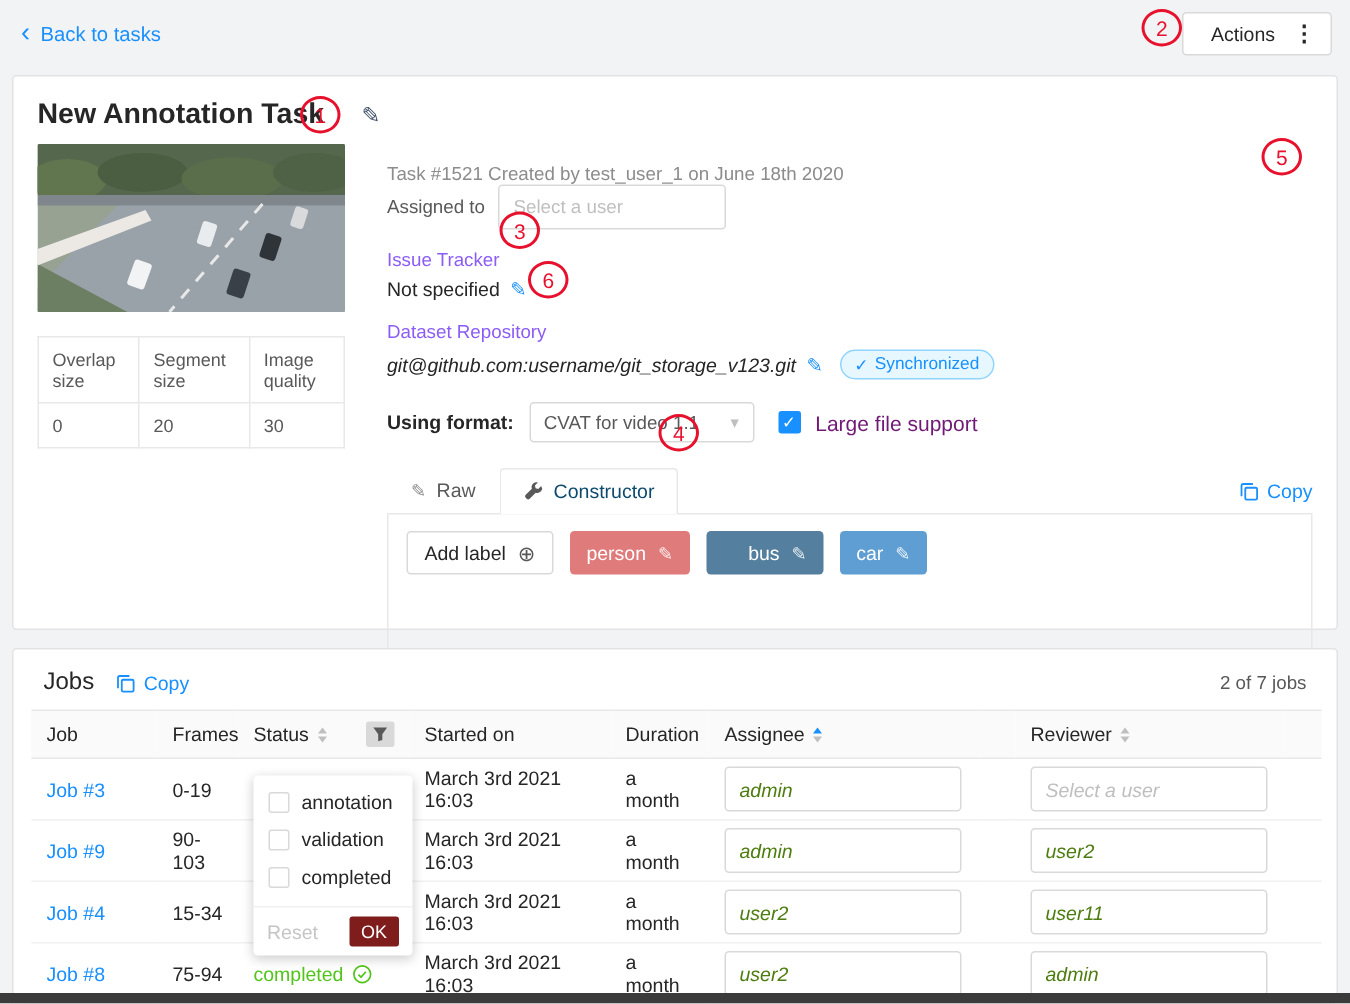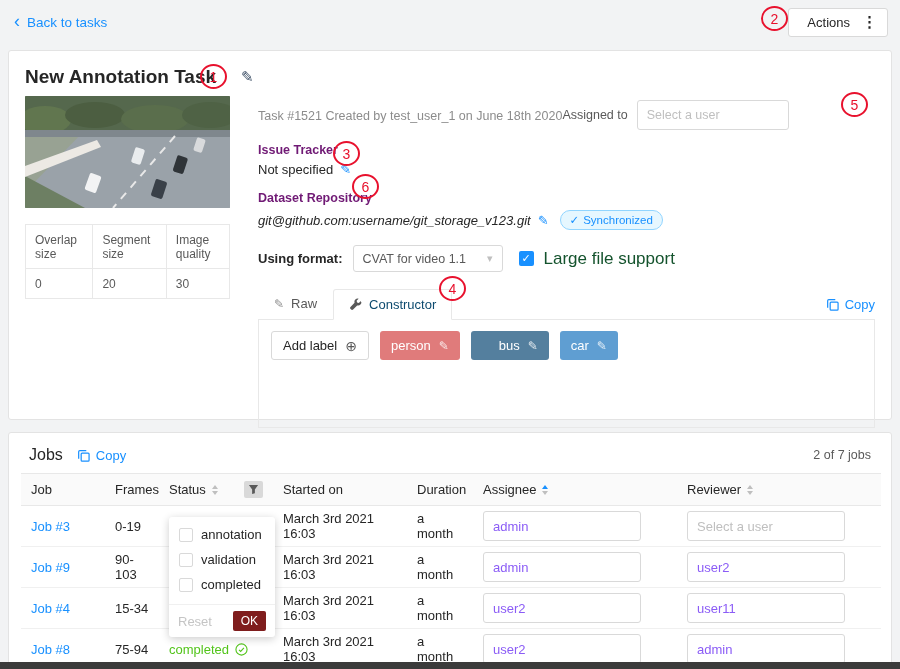--- a/index.html
+++ b/index.html
@@ -30,44 +30,44 @@
   .edit-icon-dark { color:#3d4f66; font-size:15px; cursor:pointer; }
   .task-body { display:flex; padding:0 16px; gap:28px; }
   .left-col { width:205px; flex:none; }
   .thumb { width:205px; height:112px; display:block; border-radius:1px; }
   .params-table { margin-top:16px; border-collapse:collapse; width:100%; font-size:12px; color:#595959; }
   .params-table th, .params-table td { border:1px solid #e8e8e8; padding:6px 9px; text-align:left; font-weight:400; }
   .params-table th { height:44px; vertical-align:middle; }
   .params-table td { height:30px; }
 
   .right-col { flex:1; padding-top:4px; }
-  .meta-row { display:flex; align-items:flex-start; padding-right:26px; }
+  .meta-row { display:flex; align-items:flex-start; padding-right:26px;flex-direction:column; }
   .meta-text { font-size:12.5px; color:#8c8c8c; padding-top:9px; }
   .assigned { display:flex; align-items:center; gap:9px; }
   .assigned-label { font-size:12.5px; color:#595959; }
   .assigned input { width:152px; height:30px; border:1px solid #d9d9d9; border-radius:3px; padding:0 9px; font-size:12.5px; color:#262626; outline:none; }
   input::placeholder { color:#bfbfbf; }
 
-  .section-title { font-size:12.5px; font-weight:700; color:#701a75; }
+  .section-title { font-size:12.5px; font-weight:400; color:#8b5cf6; }
   .issue-section { margin-top:13px; }
   .section-value { font-size:13px; color:#262626; margin-top:5px; display:flex; align-items:center; gap:7px; }
   .edit-icon-blue { color:#1890ff; font-size:13px; cursor:pointer; }
   .repo-section { margin-top:14px; }
   .repo-url { font-style:italic; }
   .sync-badge { display:inline-flex; align-items:center; gap:4px; border:1px solid #91d5ff; background:#e6f7ff;
     color:#1890ff; font-size:11.5px; border-radius:10px; padding:2px 9px; margin-left:4px; }
 
   .format-row { margin-top:15px; display:flex; align-items:center; gap:10px; }
   .format-label { font-size:13px; font-weight:600; color:#262626; }
   .format-select { width:150px; height:27px; border:1px solid #d9d9d9; border-radius:3px; background:#fff;
     display:flex; align-items:center; justify-content:space-between; padding:0 9px; font-size:12.5px; color:#595959; cursor:pointer; }
   .select-caret { color:#bfbfbf; font-size:11px; }
   .checkbox-checked { width:15px; height:15px; background:#1890ff; border-radius:2px; color:#fff; font-size:11px;
     display:flex; align-items:center; justify-content:center; margin-left:6px; cursor:pointer; }
-  .lfs-label { font-size:17px; color:#14532d; }
+  .lfs-label { font-size:14px; color:#701a75; }
 
   .tabs-row { margin-top:16px; display:flex; align-items:flex-end; border-bottom:1px solid #e8e8e8; }
   .tab { display:flex; align-items:center; gap:7px; padding:7px 15px; font-size:13px; color:#595959;
     border:1px solid transparent; border-radius:3px 3px 0 0; cursor:pointer; }
   .tab .tab-edit-icon { font-size:12px; color:#8c8c8c; }
   .tab.active { background:#fff; border-color:#e8e8e8; border-bottom-color:#fff; color:#0c4a6e; margin-bottom:-1px; font-weight:500; }
   .copy-link { margin-left:auto; color:#1890ff; font-size:13px; display:flex; gap:6px; align-items:center; padding-bottom:7px; cursor:pointer; }
   .labels-box { border:1px solid #e8e8e8; border-top:none; height:108px; padding:11px 12px; display:flex; gap:11px; align-items:flex-start; }
   .add-label-btn { background:#fff; border:1px solid #d9d9d9; border-radius:3px; height:29px; padding:0 11px;
     font-size:13px; color:#262626; display:flex; align-items:center; gap:8px; cursor:pointer; }
@@ -86,21 +86,21 @@
     padding:7px 10px; text-align:left; font-weight:500; color:#262626; }
   .jobs-table td { padding:5px 10px; border-bottom:1px solid #f0f0f0; height:40px; color:#262626; }
   .th-flex { display:flex; align-items:center; }
   .sorters { display:inline-flex; flex-direction:column; gap:2px; margin-left:6px; cursor:pointer; }
   .caret-up { width:0; height:0; border-left:3.5px solid transparent; border-right:3.5px solid transparent; border-bottom:4px solid #bfbfbf; }
   .caret-down { width:0; height:0; border-left:3.5px solid transparent; border-right:3.5px solid transparent; border-top:4px solid #bfbfbf; }
   .caret-up.active { border-bottom-color:#1890ff; }
   .funnel-btn { margin-left:auto; display:flex; align-items:center; justify-content:center; padding:3px 4px; border-radius:2px; cursor:pointer; }
   .funnel-btn.active { background:#d9d9d9; }
   .job-link { color:#1890ff; cursor:pointer; text-decoration:none; }
-  .cell-input { width:158px; height:30px; border:1px solid #d9d9d9; border-radius:3px; padding:0 9px; font-size:13px; color:#8b5cf6; outline:none; }
+  .cell-input { width:158px; height:30px; border:1px solid #d9d9d9; border-radius:3px; padding:0 9px; font-size:13px; color:#4d7c0f; outline:none;font-style:italic; }
   .status-completed { color:#52c41a; display:flex; align-items:center; gap:6px; }
 
   
   .filter-dropdown { position:absolute; left:160px; top:84px; width:106px; background:#fff; border-radius:3px;
     box-shadow:0 2px 8px rgba(0,0,0,.2); z-index:20; }
   .filter-options { padding:10px 10px 2px; }
   .filter-option { display:flex; align-items:center; gap:8px; margin-bottom:10px; cursor:pointer; }
   .checkbox-empty { width:14px; height:14px; border:1px solid #d9d9d9; border-radius:2px; background:#fff; flex:none; }
   .filter-option-label { font-size:13px; color:#262626; }
   .filter-footer { border-top:1px solid #f0f0f0; padding:6px 9px; display:flex; align-items:center; justify-content:space-between; }

